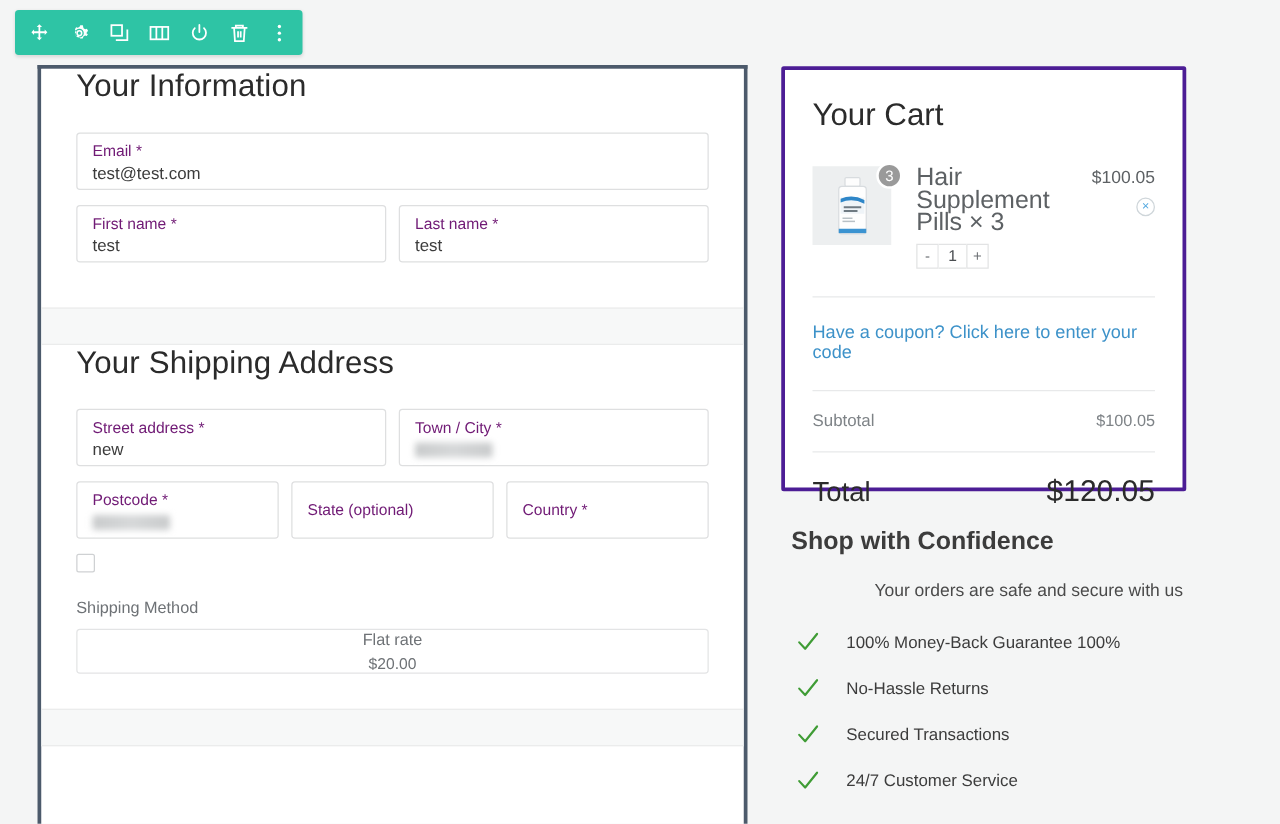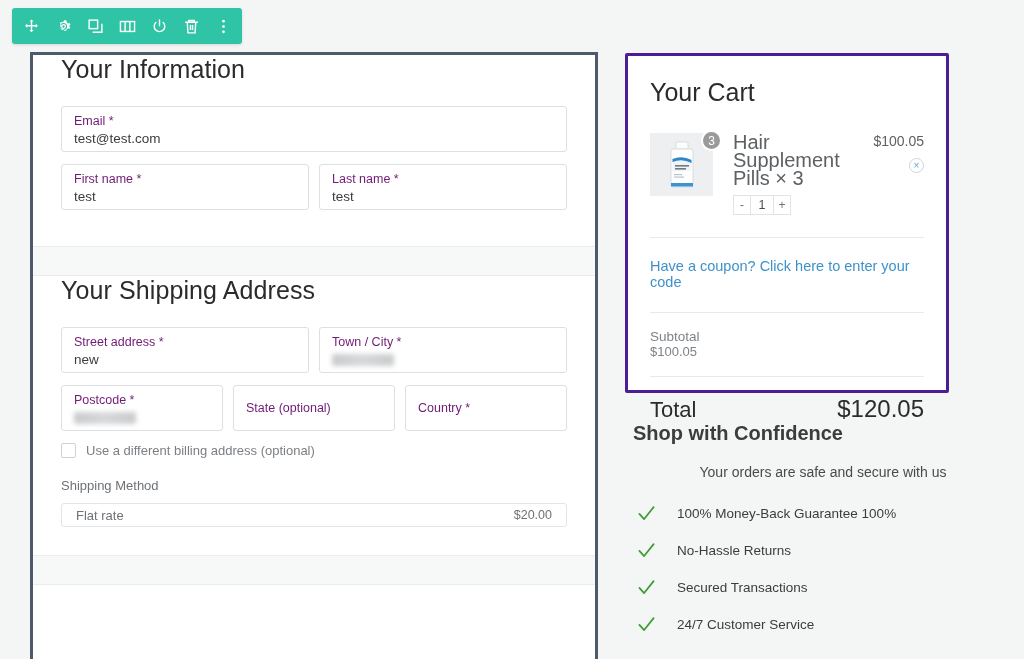--- a/index.html
+++ b/index.html
@@ -89,21 +89,21 @@
   .checkbox-row { display: flex; align-items: center; gap: 10px; margin: 10px 0 0; }
   .checkbox-box {
     width: 15px; height: 15px; border: 1px solid #cfd1d3;
     border-radius: 2px; background: #fff;
   }
   .checkbox-label { font-size: 13px; color: #7b7f83; }
   .shipping-method-label { font-size: 13px; color: #6e7276; margin: 20px 0 10px; }
   .flat-rate {
     display: flex; align-items: center; justify-content: space-between;
     border: 1px solid #e3e4e5; border-radius: 3px;
-    height: 24px; padding: 0 14px;
+    height: 36px; padding: 0 14px; flex-direction: column;
   }
   .flat-rate-name { font-size: 13px; color: #6e7276; }
   .flat-rate-price { font-size: 12.5px; color: #6e7276; }
 
   
   .cart-panel {
     position: absolute; left: 625px; top: 53px;
     width: 324px; height: 340px;
     background: #fff; border: 3px solid #4c1d95; border-radius: 2px;
     padding: 22px 22px 0;
@@ -139,21 +139,21 @@
     font-size: 10px; display: flex; align-items: center; justify-content: center;
     margin-left: auto; margin-top: 9px; background: #fff;
   }
   .cart-rule { height: 1px; background: #e8e9ea; margin: 22px 0 0; }
   .coupon-link {
     display: block; font-size: 14.5px; color: #3d92c9;
     padding: 20px 0 22px; text-decoration: none; cursor: pointer;
   }
   .totals-rule { height: 1px; background: #e8e9ea; }
   .subtotal-row, .total-row { display: flex; justify-content: space-between; align-items: baseline; }
-  .subtotal-row { padding: 16px 0 17px; flex-direction: column; }
+  .subtotal-row { padding: 16px 0 17px; }
   .subtotal-label { font-size: 13.5px; color: #7e8387; }
   .subtotal-val { font-size: 13px; color: #7e8387; }
   .total-row { padding: 18px 0 0; }
   .total-label { font-size: 22px; color: #2b2b2b; }
   .total-val { font-size: 24px; color: #2b2b2b; }
 
   
   .confidence { position: absolute; left: 633px; top: 422px; width: 380px; }
   .confidence-title { font-size: 20px; font-weight: bold; color: #3c3c3c; margin-bottom: 19px; }
   .confidence-sub { font-size: 14px; color: #4a4a4a; margin-bottom: 24px; text-align: center; }
@@ -304,21 +304,20 @@
         <div class="field empty-label">
           <div class="field-label">State (optional)</div>
         </div>
         <div class="field empty-label">
           <div class="field-label">Country *</div>
         </div>
       </div>
 
       <div class="checkbox-row">
         <span class="checkbox-box"></span>
-        <span class="checkbox-label">Use a different billing address (optional)</span>
       </div>
 
       <div class="shipping-method-label">Shipping Method</div>
 
       <div class="flat-rate">
         <span class="flat-rate-name">Flat rate</span>
         <span class="flat-rate-price">$20.00</span>
       </div>
       <div style="height:28px"></div>
     </div>

